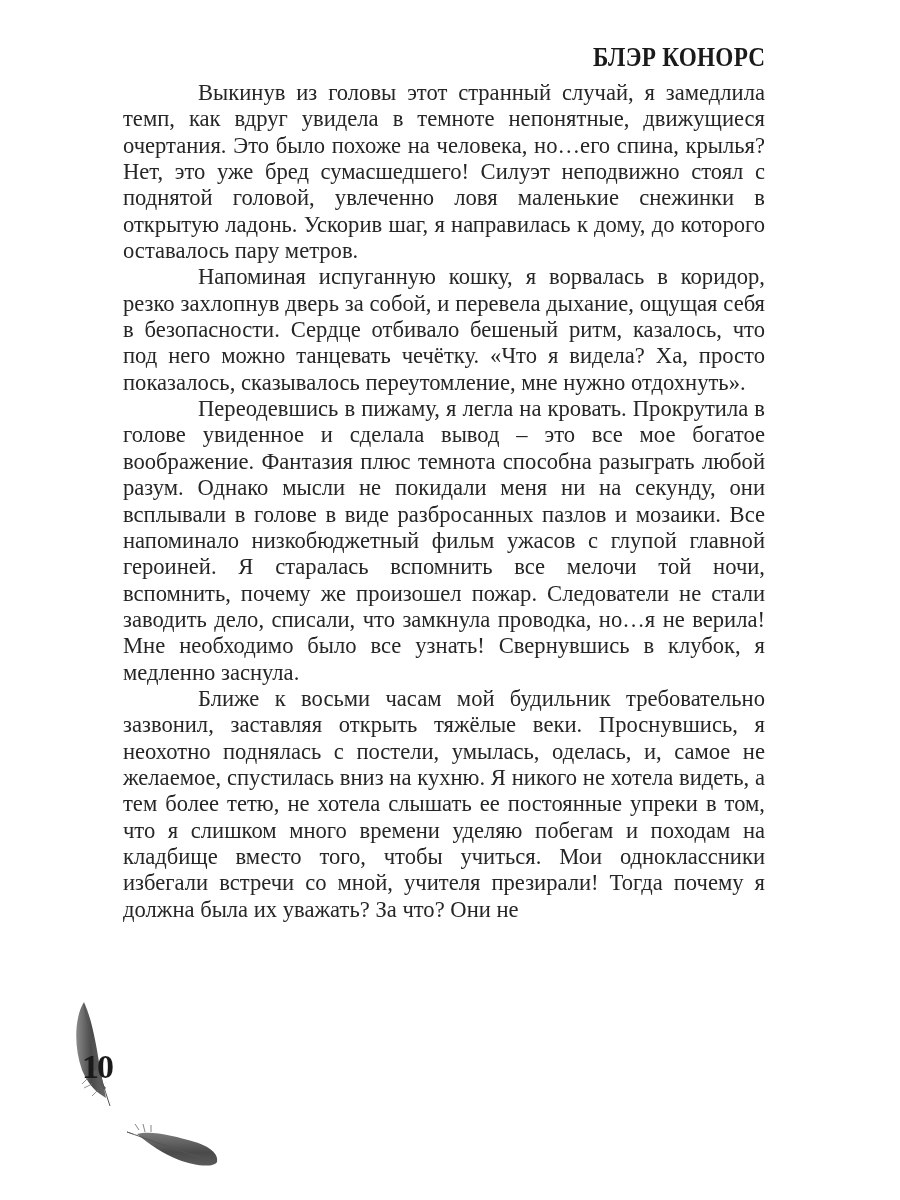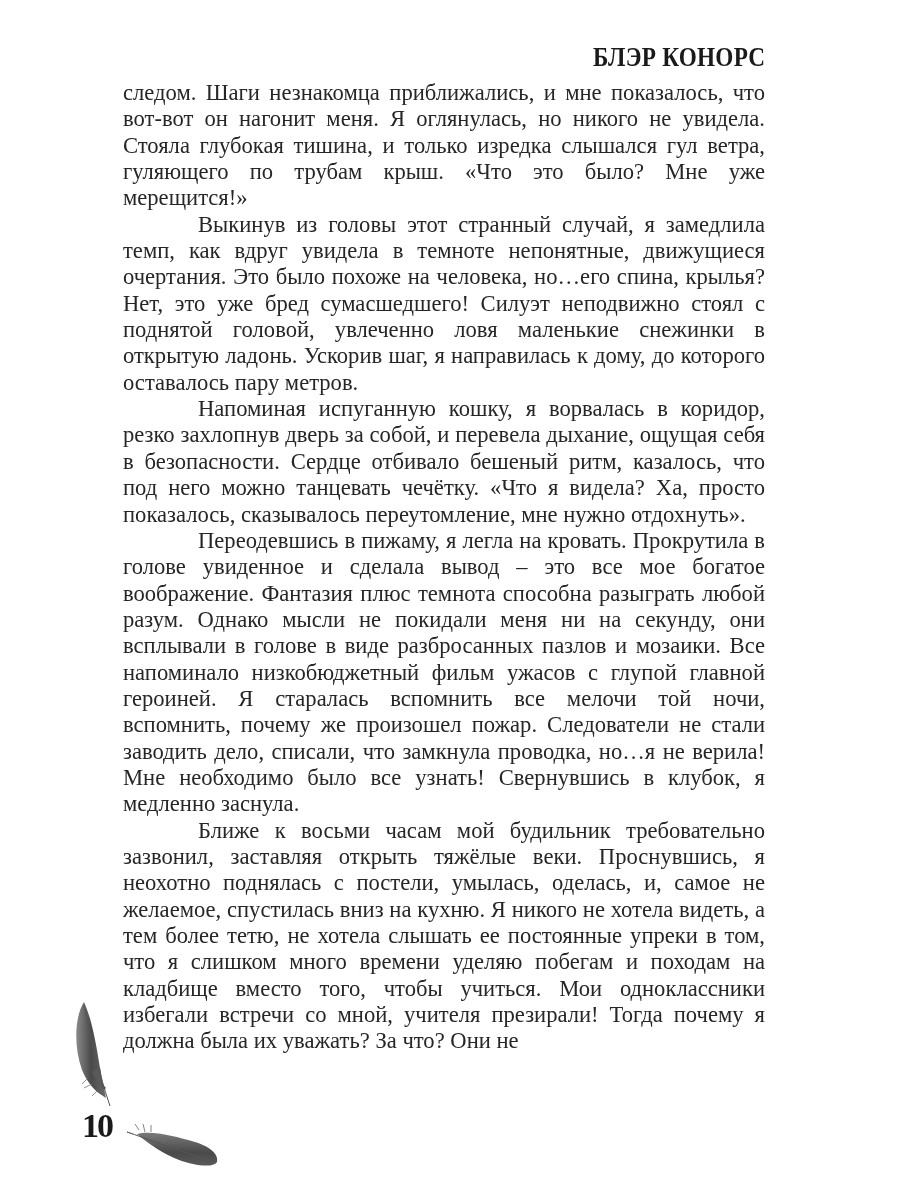--- a/index.html
+++ b/index.html
@@ -12,37 +12,36 @@
       transform: scaleX(0.86); transform-origin: right top;
     }
     .body-text {
       position: absolute; left: 123px; top: 80px; width: 642px;
       font-family: "Liberation Serif", serif; font-size: 22.6px;
       line-height: 26.35px; color: #262626; text-align: justify;
     }
     .para { margin: 0; text-indent: 0; }
     .para.indent { text-indent: 75px; }
     .page-number {
-      position: absolute; left: 82px; top: 1107px;
+      position: absolute; left: 82px; top: 1048px;
       font-family: "Liberation Serif", serif; font-weight: bold;
       font-size: 34px; color: #1a1a1a; letter-spacing: -2px;
     }
     .feather { position: absolute; }
     .feather-vertical { left: 70px; top: 998px; width: 48px; height: 110px; }
     .feather-horizontal { left: 125px; top: 1120px; width: 95px; height: 50px; }
   </style>
 </head>
 <body>
 
 <div class="page">
 
   <div class="running-head">БЛЭР КОНОРС</div>
 
   <div class="body-text">
-    <p class="para">следом. Шаги незнакомца приближались, и мне показалось, что вот-вот он нагонит меня. Я оглянулась, но никого не увидела. Стояла глубокая тишина, и только изредка слышался гул ветра, гуляющего по трубам крыш. «Что это было? Мне уже мерещится!»</p>
     <p class="para indent">Выкинув из головы этот странный случай, я замедлила темп, как вдруг увидела в темноте непонятные, движущиеся очертания. Это было похоже на человека, но…его спина, крылья? Нет, это уже бред сумасшедшего! Силуэт неподвижно стоял с поднятой головой, увлеченно ловя маленькие снежинки в открытую ладонь. Ускорив шаг, я направилась к дому, до которого оставалось пару метров.</p>
     <p class="para indent">Напоминая испуганную кошку, я ворвалась в коридор, резко захлопнув дверь за собой, и перевела дыхание, ощущая себя в безопасности. Сердце отбивало бешеный ритм, казалось, что под него можно танцевать чечётку. «Что я видела? Ха, просто показалось, сказывалось переутомление, мне нужно отдохнуть».</p>
     <p class="para indent">Переодевшись в пижаму, я легла на кровать. Прокрутила в голове увиденное и сделала вывод – это все мое богатое воображение. Фантазия плюс темнота способна разыграть любой разум. Однако мысли не покидали меня ни на секунду, они всплывали в голове в виде разбросанных пазлов и мозаики. Все напоминало низкобюджетный фильм ужасов с глупой главной героиней. Я старалась вспомнить все мелочи той ночи, вспомнить, почему же произошел пожар. Следователи не стали заводить дело, списали, что замкнула проводка, но…я не верила! Мне необходимо было все узнать! Свернувшись в клубок, я медленно заснула.</p>
     <p class="para indent">Ближе к восьми часам мой будильник требовательно зазвонил, заставляя открыть тяжёлые веки. Проснувшись, я неохотно поднялась с постели, умылась, оделась, и, самое не желаемое, спустилась вниз на кухню. Я никого не хотела видеть, а тем более тетю, не хотела слышать ее постоянные упреки в том, что я слишком много времени уделяю побегам и походам на кладбище вместо того, чтобы учиться. Мои одноклассники избегали встречи со мной, учителя презирали! Тогда почему я должна была их уважать? За что? Они не</p>
   </div>
 
   <svg class="feather feather-vertical" viewBox="0 0 48 110">
     <defs>
       <linearGradient id="fg1" x1="0" y1="0" x2="1" y2="0">
         <stop offset="0" stop-color="#8a8a8a"></stop>

